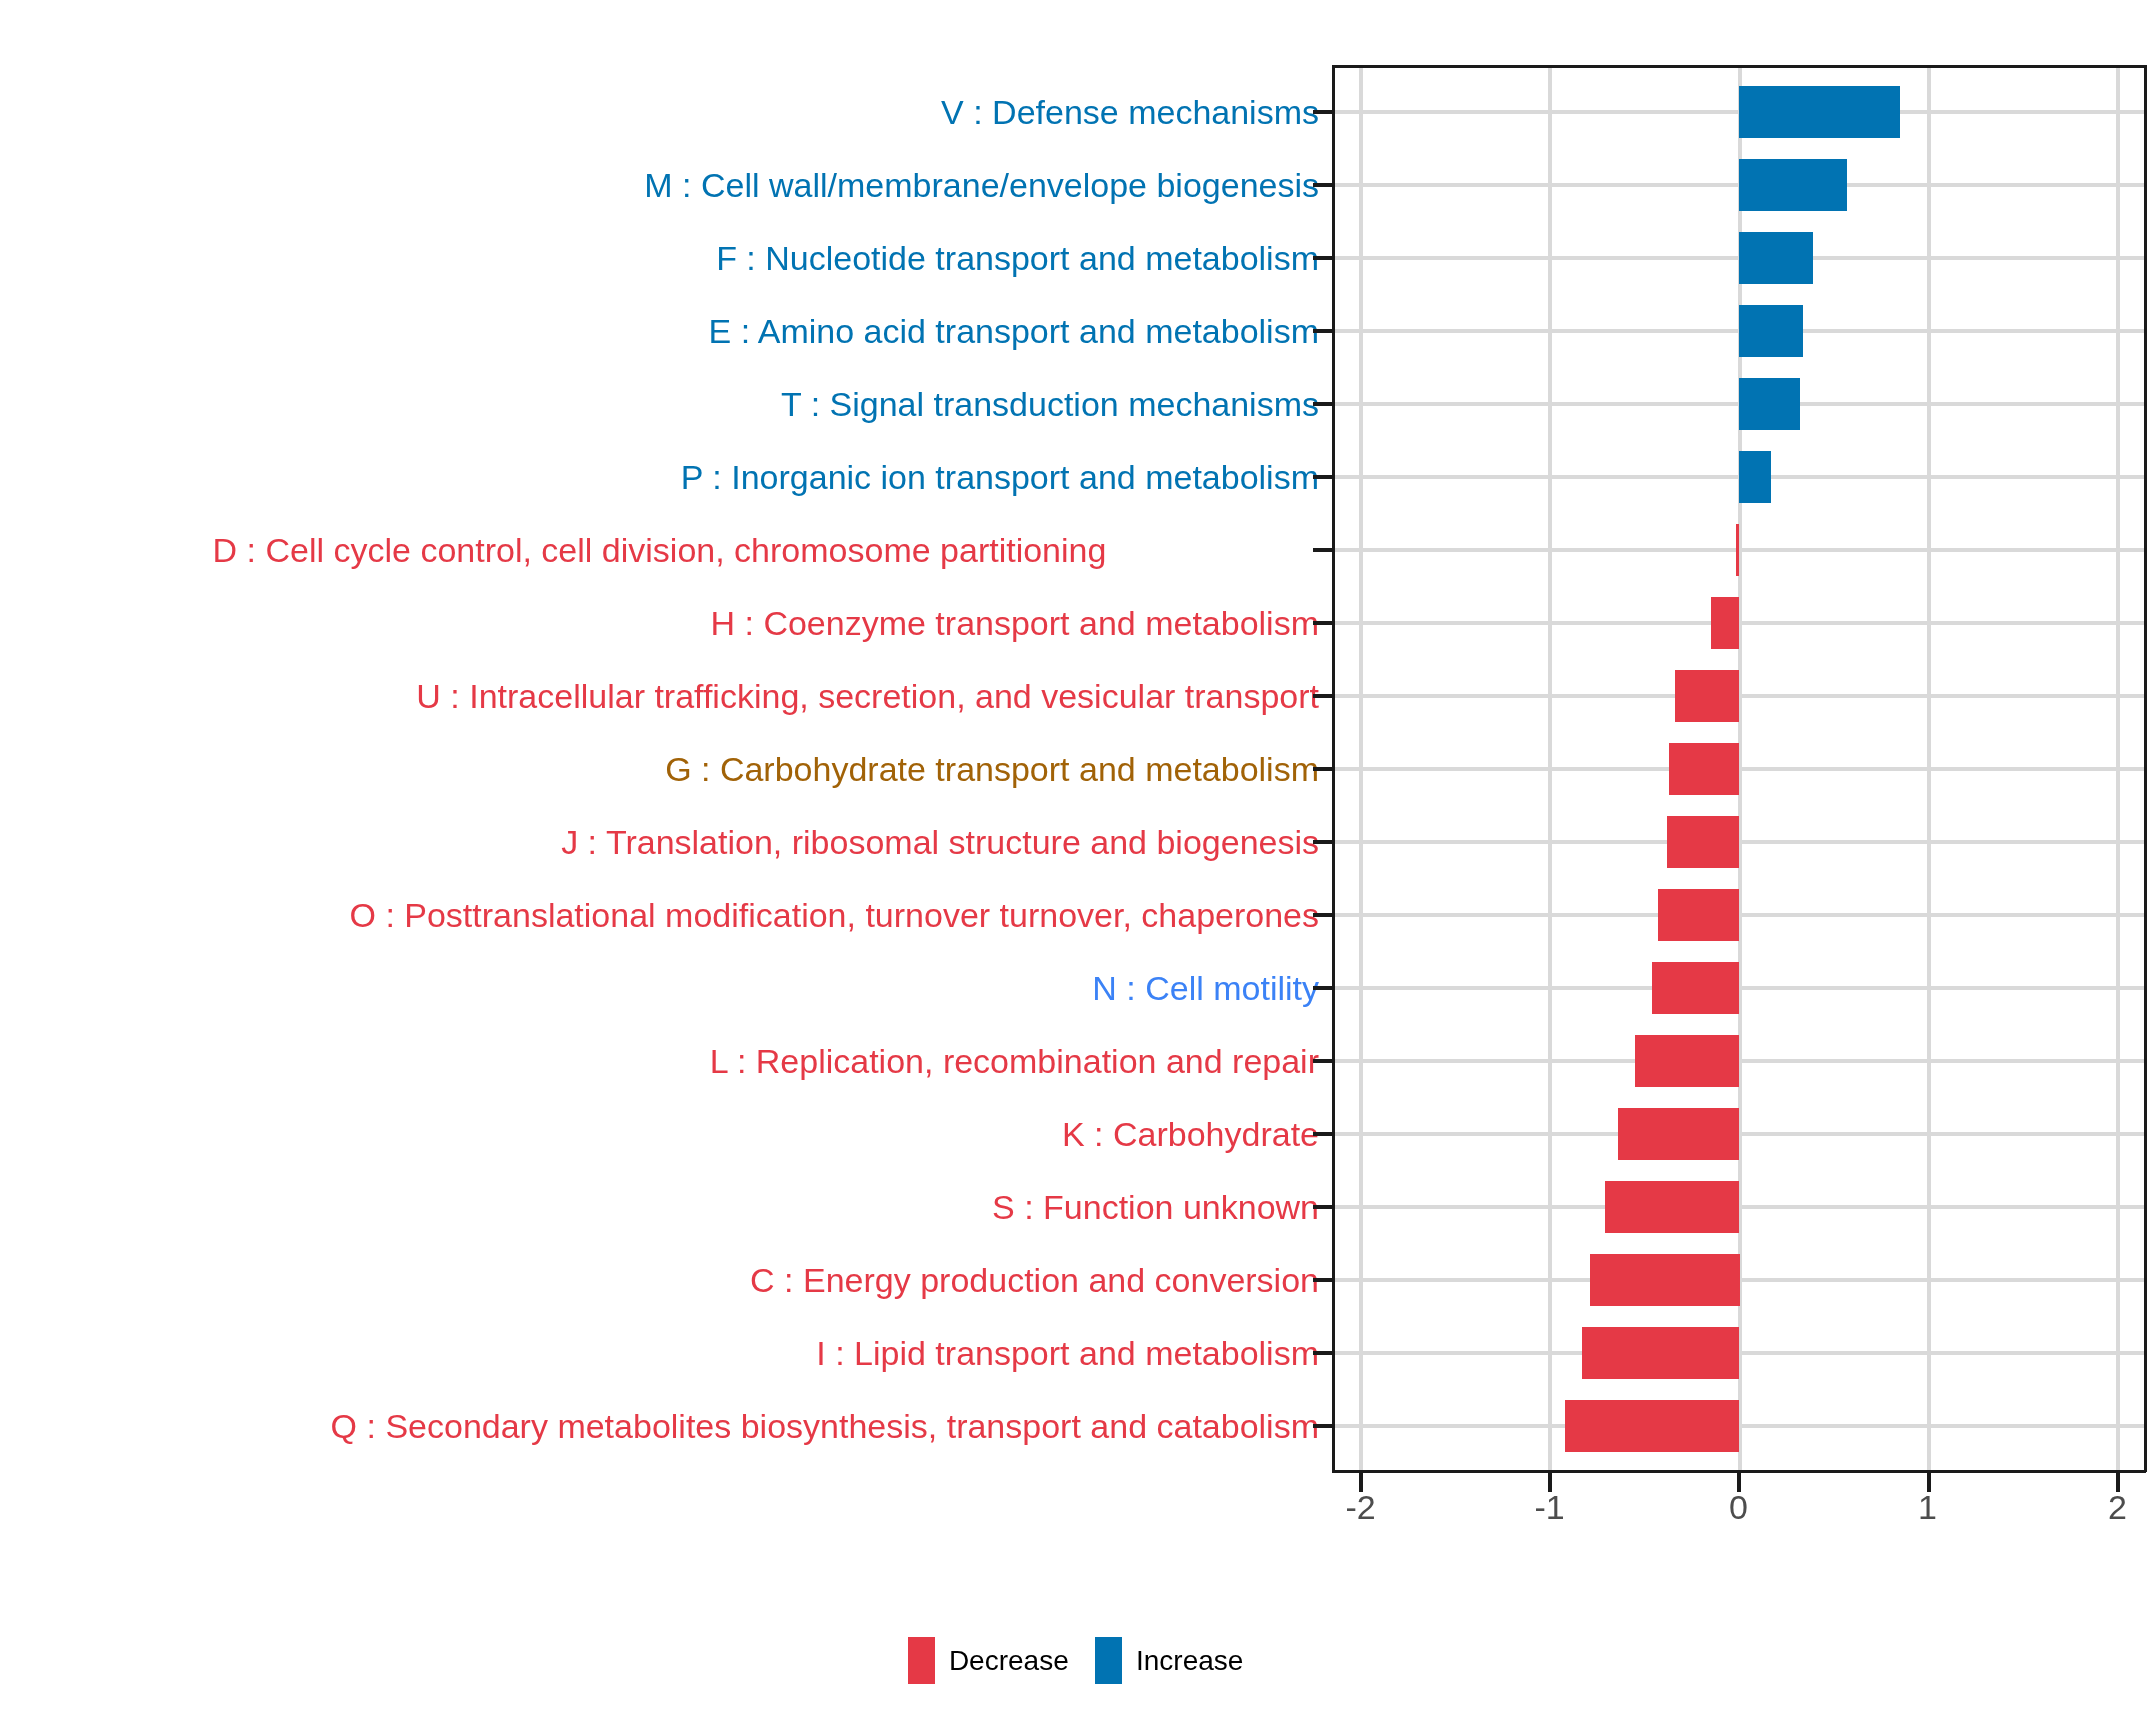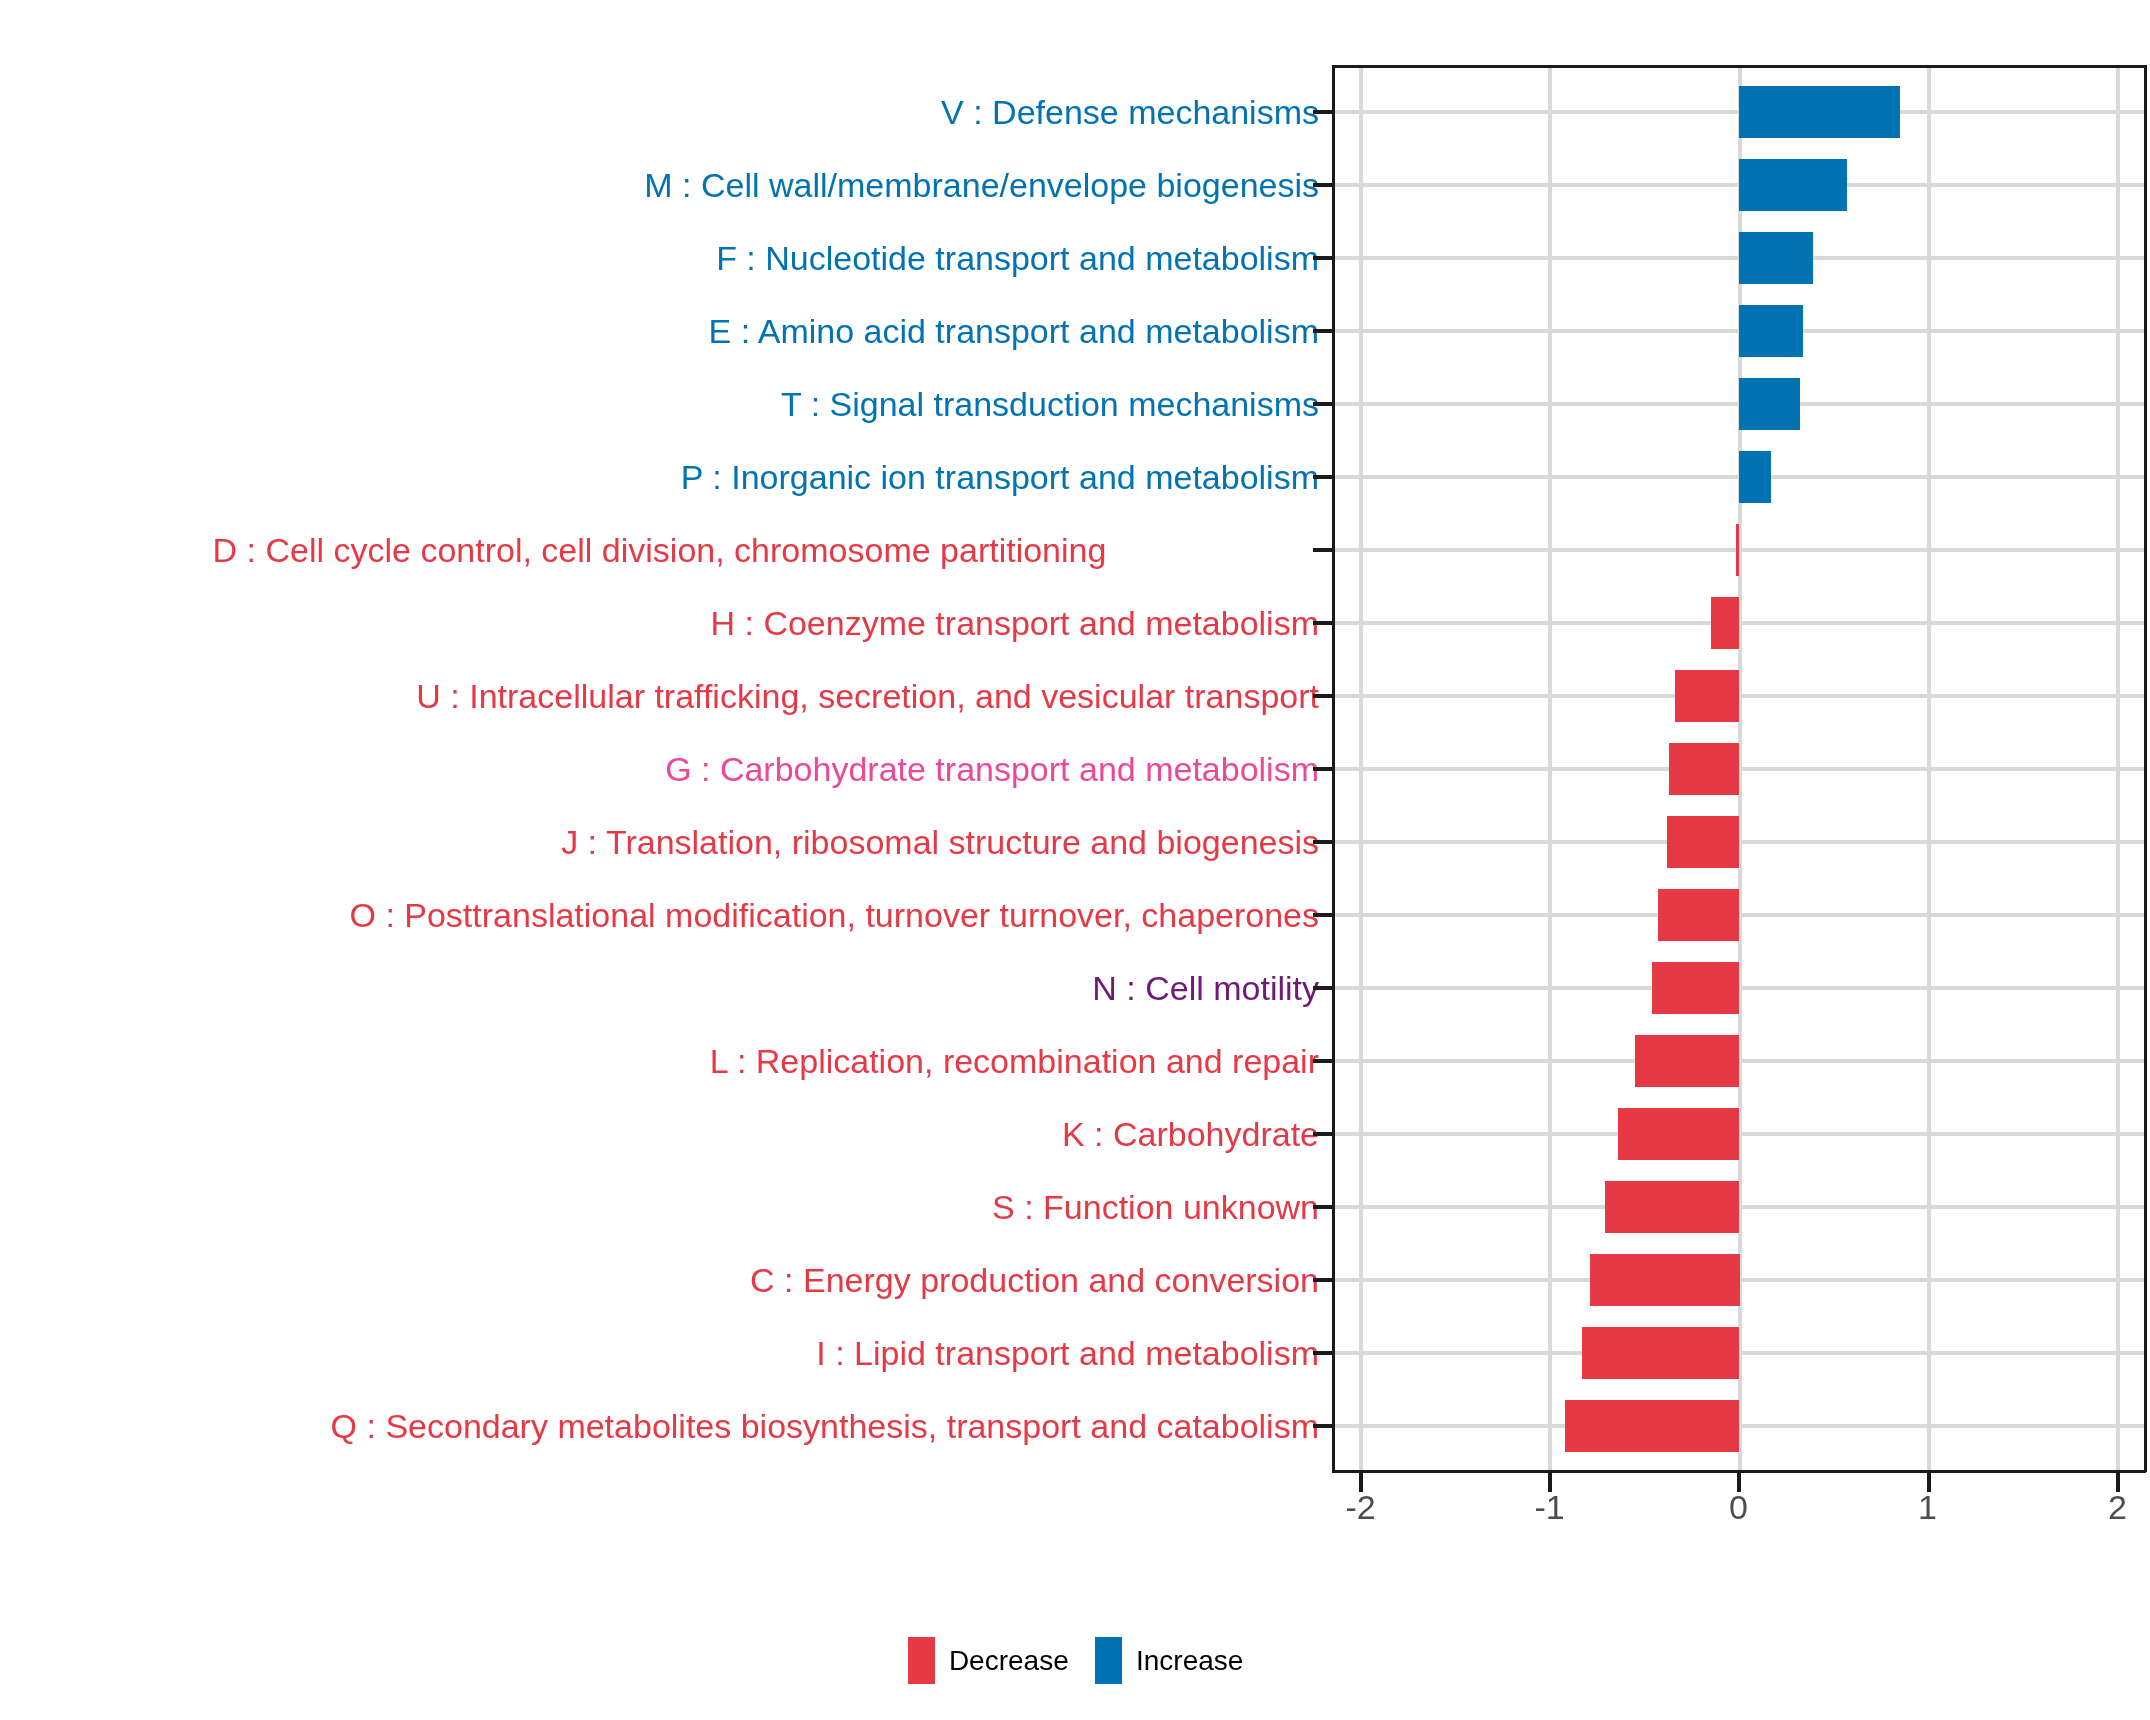--- a/index.html
+++ b/index.html
@@ -38,24 +38,24 @@
   <div id="cat-labels">
       <div class="cat-label" style="top: 95px; color: rgb(1, 115, 178);">V : Defense mechanisms</div>
       <div class="cat-label" style="top: 168px; color: rgb(1, 115, 178);">M : Cell wall/membrane/envelope biogenesis</div>
       <div class="cat-label" style="top: 241px; color: rgb(1, 115, 178);">F : Nucleotide transport and metabolism</div>
       <div class="cat-label" style="top: 314px; color: rgb(1, 115, 178);">E : Amino acid transport and metabolism</div>
       <div class="cat-label" style="top: 387px; color: rgb(1, 115, 178);">T : Signal transduction mechanisms</div>
       <div class="cat-label" style="top: 460px; color: rgb(1, 115, 178);">P : Inorganic ion transport and metabolism</div>
       <div class="cat-label" style="top: 533px; color: rgb(229, 57, 70); text-align: center;">D : Cell cycle control, cell division, chromosome partitioning</div>
       <div class="cat-label" style="top: 606px; color: rgb(229, 57, 70);">H : Coenzyme transport and metabolism</div>
       <div class="cat-label" style="top: 679px; color: rgb(229, 57, 70);">U : Intracellular trafficking, secretion, and vesicular transport</div>
-      <div class="cat-label" style="top: 752px; color: #ec4899;">G : Carbohydrate transport and metabolism</div>
+      <div class="cat-label" style="top: 752px; color: #a16207;">G : Carbohydrate transport and metabolism</div>
       <div class="cat-label" style="top: 825px; color: rgb(229, 57, 70);">J : Translation, ribosomal structure and biogenesis</div>
       <div class="cat-label" style="top: 898px; color: rgb(229, 57, 70);">O : Posttranslational modification, turnover turnover, chaperones</div>
-      <div class="cat-label" style="top: 971px; color: #701a75;">N : Cell motility</div>
+      <div class="cat-label" style="top: 971px; color: #3b82f6;">N : Cell motility</div>
       <div class="cat-label" style="top: 1044px; color: rgb(229, 57, 70);">L : Replication, recombination and repair</div>
       <div class="cat-label" style="top: 1117px; color: rgb(229, 57, 70);">K : Carbohydrate</div>
       <div class="cat-label" style="top: 1190px; color: rgb(229, 57, 70);">S : Function unknown</div>
       <div class="cat-label" style="top: 1263px; color: rgb(229, 57, 70);">C : Energy production and conversion</div>
       <div class="cat-label" style="top: 1336px; color: rgb(229, 57, 70);">I : Lipid transport and metabolism</div>
       <div class="cat-label" style="top: 1409px; color: rgb(229, 57, 70);">Q : Secondary metabolites biosynthesis, transport and catabolism</div>
     </div>
 
   <div id="panel">
       <div class="gridline-v" style="left: 24px;"></div>

